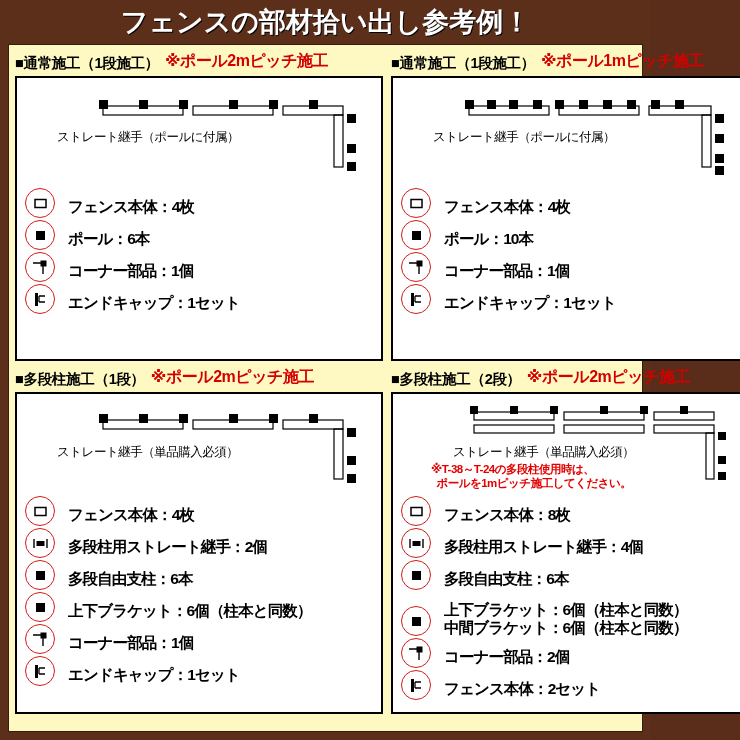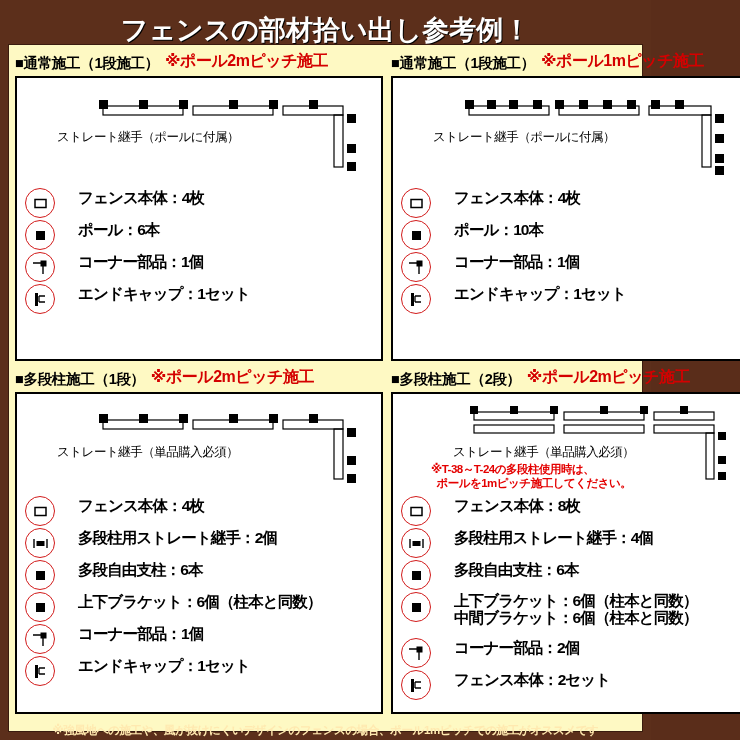--- a/index.html
+++ b/index.html
@@ -7,21 +7,21 @@
     width:740px;height:740px;
     background:#5a2d1a;
     font-family:"Liberation Sans","DejaVu Sans",sans-serif;
     overflow:hidden;
   }
   .page{
     position:relative;
     width:651px;height:740px;
     box-sizing:border-box;
     background:#5c2f1b;
-    padding:8px;
+    padding:0;
   }
   .title-bar{
     height:44px;
     display:flex;align-items:center;justify-content:center;
     background:#5c2f1b;
   }
   .title-bar .title{
     color:#ffffff;
     font-size:27px;
     font-weight:bold;
@@ -85,21 +85,21 @@
     line-height:1.25;
     letter-spacing:-0.5px;
     white-space:nowrap;
   }
   .items{
     margin-top:4px;
     display:flex;flex-direction:column;
     gap:2px;
   }
   .item{
-    display:flex;align-items:flex-start;gap:23px;
+    display:flex;align-items:flex-end;gap:13px;
     height:30px;
   }
   .badge{
     width:28px;height:28px;border-radius:50%;
     border:1.6px solid #d21b1b;
     display:flex;align-items:center;justify-content:center;
     flex:0 0 auto;
     background:#fff;
   }
   .item-label{
@@ -439,14 +439,13 @@
               </span>
               <span class="item-label">フェンス本体：2セット</span>
             </div>
           </div>
         </div>
       </div>
 
     </div>
   </div>
 
-  <div class="footer">※強風地への施工や、風が抜けにくいデザインのフェンスの場合、ポール1mピッチでの施工がオススメです</div>
 </div>
 
 </body></html>

